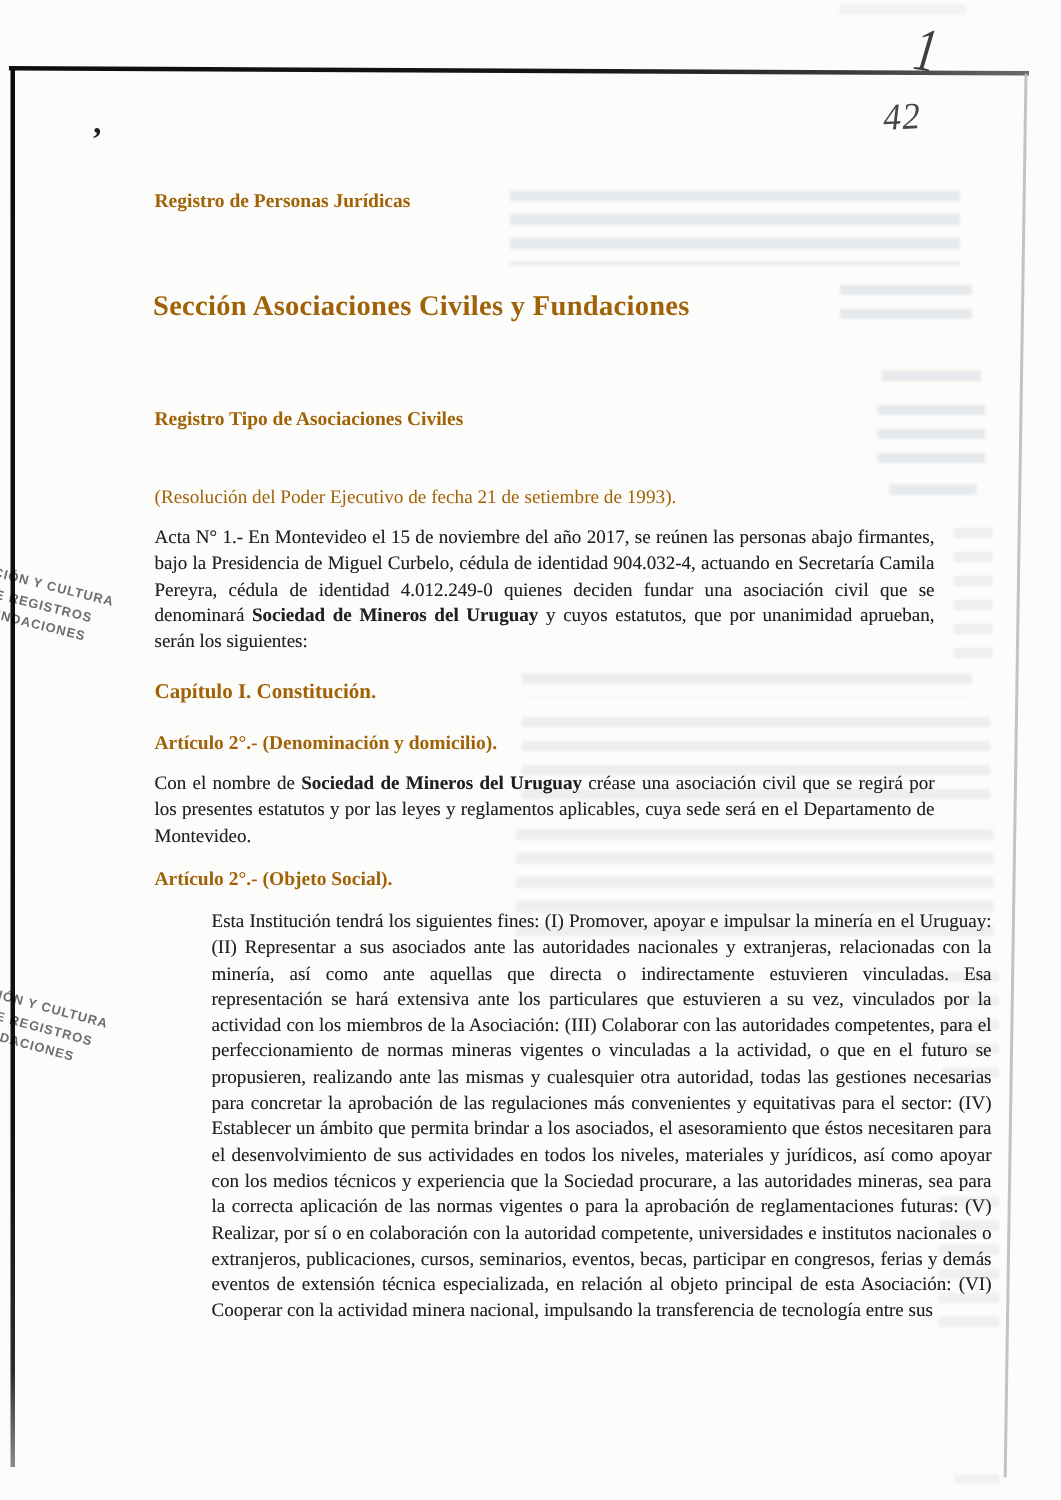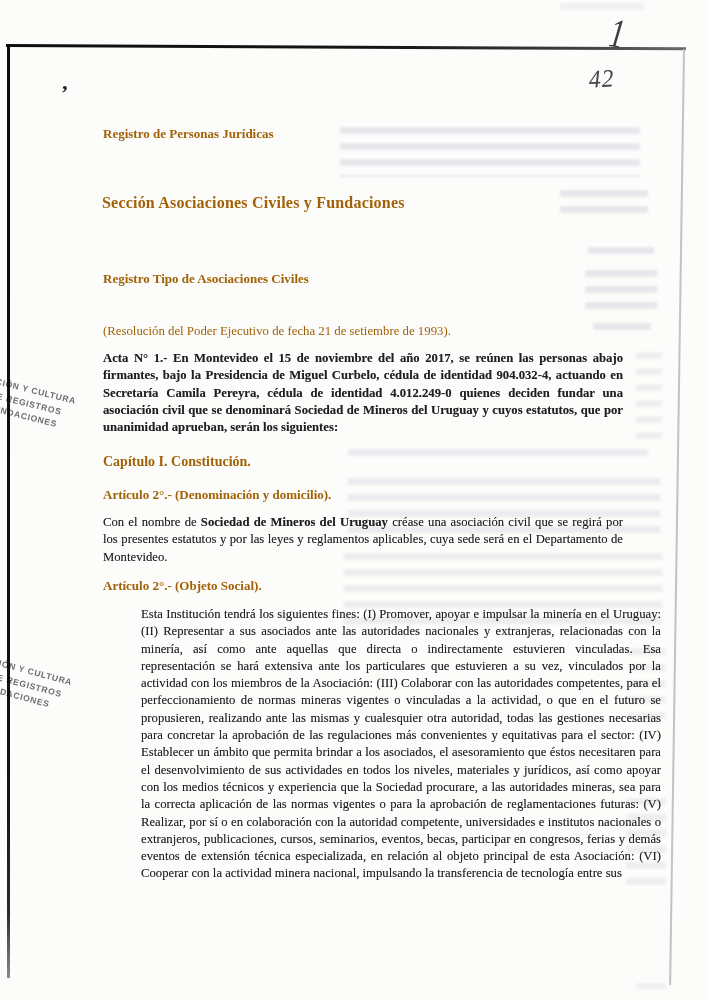--- a/index.html
+++ b/index.html
@@ -47,31 +47,31 @@
     letter-spacing: 1px; line-height: 1;
   }
   .ink-mark {
     left: 61px; top: 82px;
     font-weight: 700; font-size: 22px; color: #1c1c1e; line-height: 1;
   }
 
   
   .txt { color: #a16207; }
   .doc-header { left: 103px; top: 126px; font-weight: 700; font-size: 13px; }
-  .section-title { left: 102px; top: 194px; font-weight: 700; font-size: 16px; letter-spacing: .2px; }
+  .section-title { left: 102px; top: 194px; font-weight: 700; font-size: 19px; letter-spacing: .2px; }
   .subtitle { left: 103px; top: 271px; font-weight: 700; font-size: 13px; }
   .resolution { left: 103px; top: 324px; font-size: 12.8px; }
   .para {
     left: 103px; width: 520px;
     font-size: 12.7px; line-height: 17.3px;
     text-align: justify;
     color: #202020;
     text-shadow: 0 0 .4px rgba(20,20,20,.35);
   }
-  .acta { top: 350px; font-weight: bold; }
+  .acta { top: 350px; }
   .chapter { left: 103px; top: 454px; font-weight: 700; font-size: 14px; }
   .art1-head { left: 103px; top: 487px; font-weight: 700; font-size: 13px; }
   .art1-body { top: 514px; }
   .art2-head { left: 103px; top: 578px; font-weight: 700; font-size: 13px; text-align: right; }
   .art2-body { top: 606px; margin-left: 38px; }
 
   
   .stamp {
     font-family: "Liberation Sans", sans-serif;
     font-weight: 700; font-size: 8.6px; letter-spacing: .7px;

